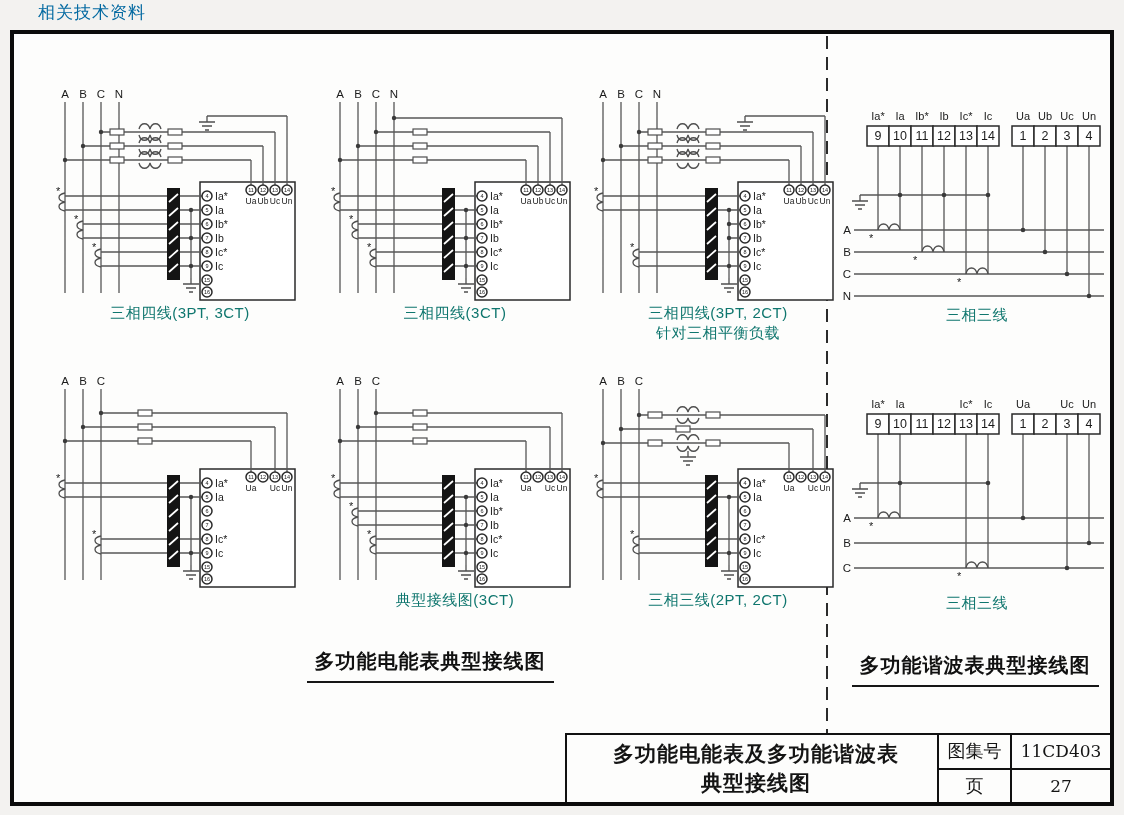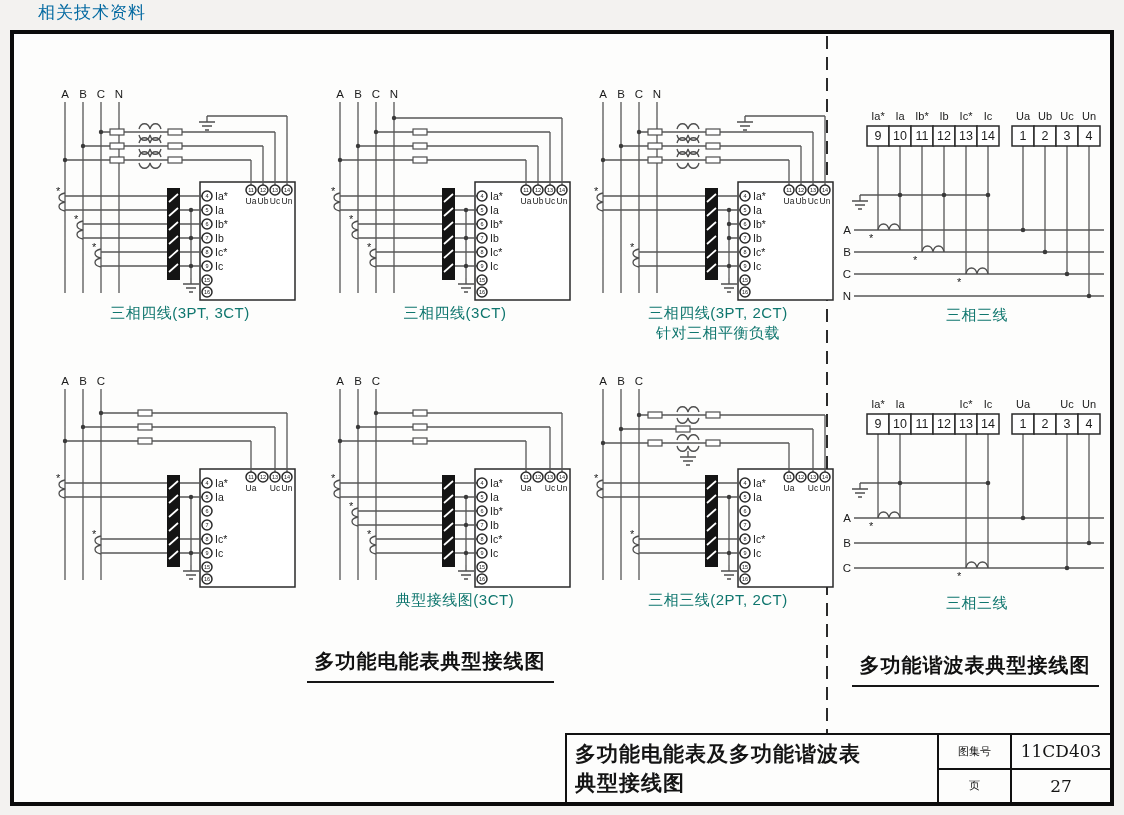--- a/index.html
+++ b/index.html
@@ -28,29 +28,29 @@
   .section-title{
     display:inline-block;font-size:20px;font-weight:bold;color:#111;
     border-bottom:2px solid #161616;padding:0 8px 6px;letter-spacing:1px;
   }
   
   #title-block{
     left:565px;top:733px;width:545px;height:69px;box-sizing:border-box;
     border-top:2.5px solid #111;border-left:2.5px solid #111;display:flex;background:#fdfdfc;
   }
   .tb-title{
-    flex:1;display:flex;flex-direction:column;justify-content:center;
+    flex:1;display:flex;flex-direction:column;justify-content:center;align-items:center;
     font-size:21px;font-weight:bold;line-height:1.35;color:#141414;letter-spacing:1px;padding-left:8px;
   }
   .tb-col{display:flex;flex-direction:column;box-sizing:border-box;border-left:2px solid #111;}
   .tb-col-label{width:73px;}
   .tb-col-value{width:100px;}
   .tb-cell{
     flex:1;display:flex;align-items:center;justify-content:center;
-    font-size:11px;color:#141414;box-sizing:border-box;font-family:Liberation Mono, monospace;
+    font-size:18px;color:#141414;box-sizing:border-box;font-family:Liberation Mono, monospace;
   }
   .tb-cell.first{border-bottom:2px solid #111;}
   .tb-val{font-family:"DejaVu Serif",serif;font-size:17px;}
   
   svg{display:block;}
   .w{stroke:#575757;stroke-width:1.3;fill:none;}
   .bx{fill:#ffffff;stroke:#2a2a2a;stroke-width:1.5;}
   .dot{fill:#3a3a3a;}
   .sym{stroke:#4f4f4f;stroke-width:1.3;fill:none;}
   text{font-family:"Liberation Sans",sans-serif;fill:#1b1b1b;}

